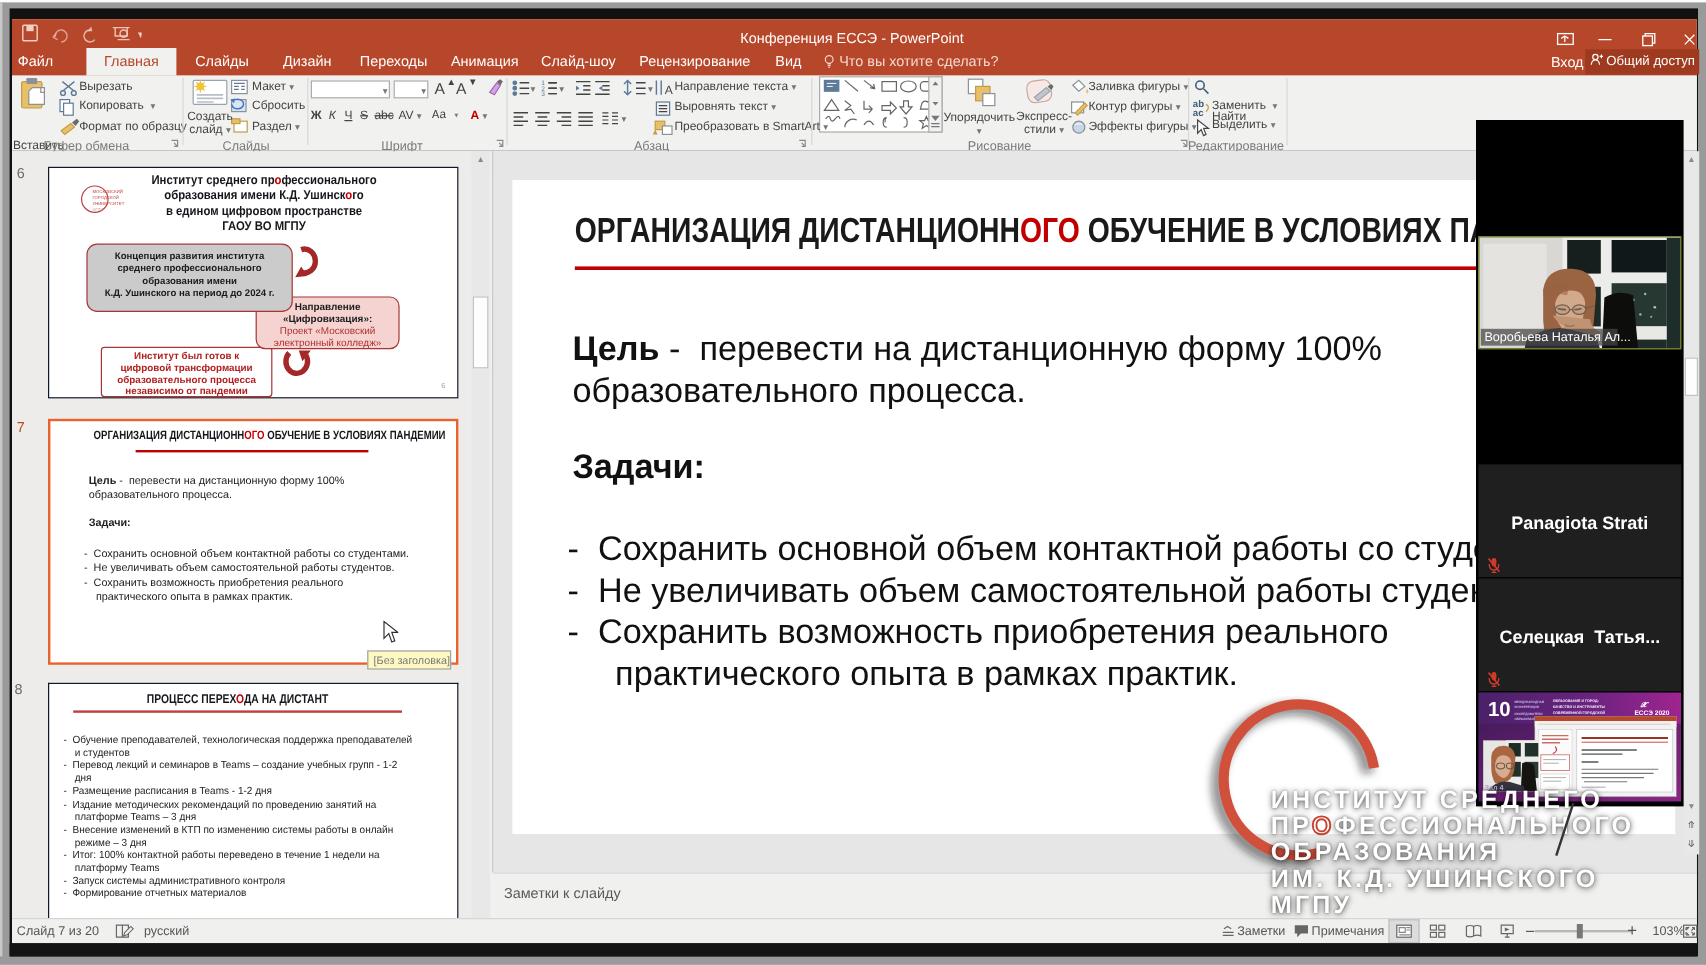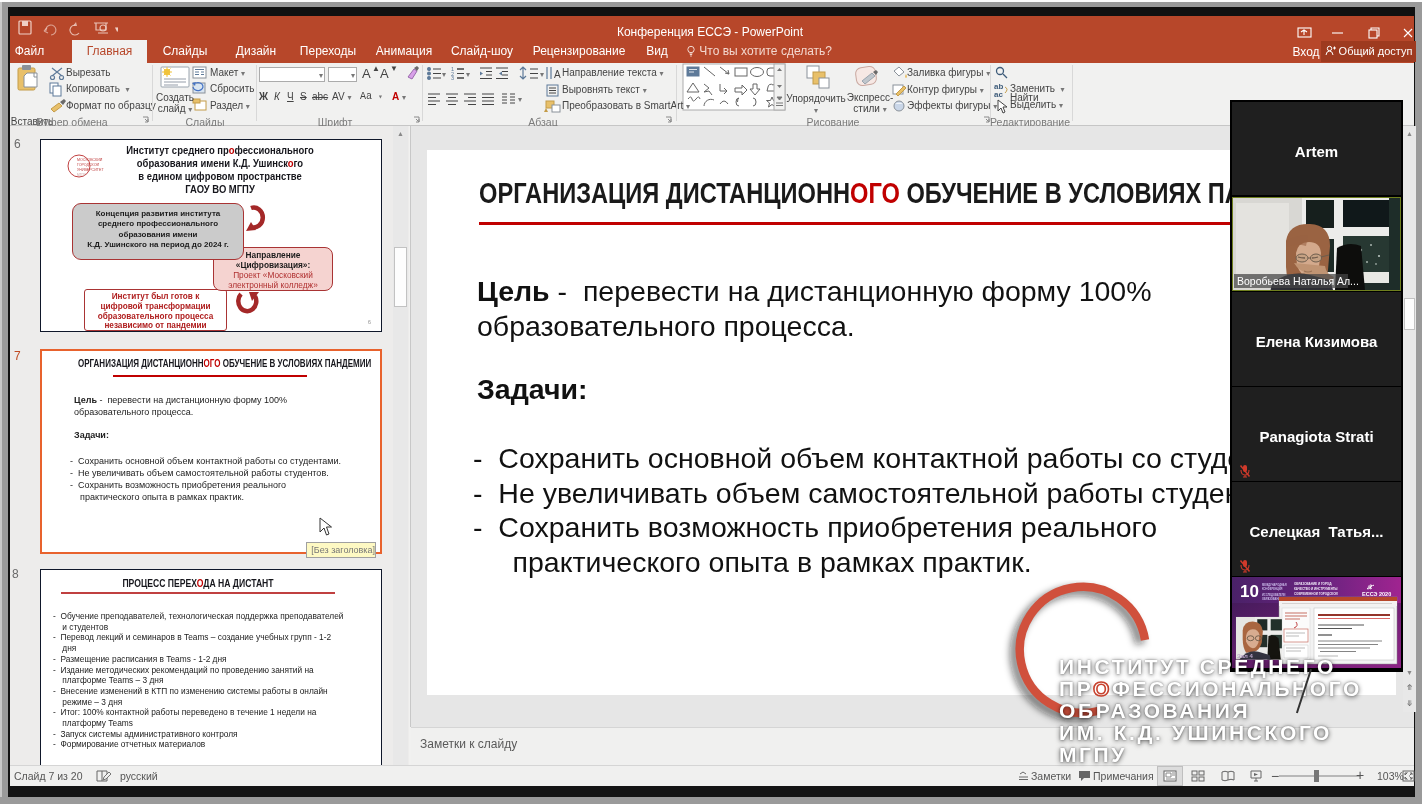--- a/index.html
+++ b/index.html
@@ -479,23 +479,20 @@
   <span style="position:absolute;left:1346px;top:1px;font-size:14px;color:#555;">+</span>
   <span style="position:absolute;left:1367px;top:4px;">103%</span>
   <svg style="position:absolute;left:1392px;top:4px;" width="13" height="12" viewBox="0 0 13 12">
       <rect x="1" y="1" width="11" height="10" fill="none" stroke="#666"></rect>
       <path d="M3 5 l2.5 -2.5 M10 3 l-2.5 2.5 M3 7 l2.5 2.5 M10 9 l-2.5 -2.5" stroke="#666"></path>
       <path d="M3 3 h2 M3 3 v2 M10 3 h-2 M10 3 v2 M3 9 h2 M3 9 v-2 M10 9 h-2 M10 9 v-2" stroke="#666"></path>
     </svg>
 </div>
 <div id="blackstrip"></div>
 <div id="vpanel">
-  <div class="vcell" style="top:2px;height:93px;">
-      <div style="margin-top:41px;">Artem</div>
-    </div>
 
   <div class="vcell" style="top:97px;height:94px;background:#D8D7D3;border:1px solid #6F7F1E;">
     <svg width="167" height="92" viewBox="0 0 167 92" style="position:absolute;left:0;top:0;">
       <rect x="0" y="0" width="167" height="92" fill="#D8D7D3"></rect>
       <rect x="3" y="5" width="53" height="72" fill="#E4E3DF"></rect>
       <rect x="69" y="0" width="98" height="92" fill="#ECECEA"></rect>
       <rect x="73" y="2" width="28" height="28" fill="#161F1D"></rect>
       <rect x="110" y="2" width="46" height="27" fill="#10181A"></rect>
       <rect x="73" y="41" width="28" height="33" fill="#1D2A26"></rect>
       <rect x="110" y="38" width="46" height="36" fill="#273832"></rect>
@@ -520,23 +517,20 @@
       <ellipse cx="68" cy="57" rx="6" ry="4" fill="#C5A183" stroke="#6d5d4d" stroke-width="1"></ellipse>
       <ellipse cx="82" cy="57" rx="5.5" ry="4" fill="#C5A183" stroke="#6d5d4d" stroke-width="1"></ellipse>
       <path d="M74 57 h3 M87 56 l8 -2" stroke="#6d5d4d" fill="none"></path>
       <path d="M64 56 q3 1 7 1 M78 57 q3 0 6 -1" stroke="#4a3c32" stroke-width="1.3" fill="none" opacity="0.7"></path>
       <path d="M70 70 q4 2 8 0" stroke="#9a7356" stroke-width="1.2" fill="none"></path>
       <path d="M52 40 q10 -6 22 -5 l-2 10 q-10 -3 -20 1 z" fill="#9A6342" opacity="0.6"></path>
       </g>
     </svg>
     <div style="position:absolute;left:1px;bottom:2px;width:114px;height:14px;background:rgba(70,70,70,0.72);color:#fff;font-size:10.5px;font-weight:normal;text-align:left;line-height:14px;padding-left:3px;white-space:nowrap;">Воробьева Наталья Ал...</div>
   </div>
-  <div class="vcell" style="top:192px;height:94px;">
-      <div style="margin-top:41px;">Елена Кизимова</div>
-    </div>
   <div class="vcell" style="top:287px;height:94px;">
       <div style="margin-top:41px;">Panagiota Strati</div>
     <svg width="12" height="14" viewBox="0 0 12 14" style="position:absolute;left:7px;bottom:3px;">
       <rect x="4" y="1" width="4" height="7" rx="2" fill="#D03A2B"></rect>
       <path d="M2 6 q0 5 4 5 q4 0 4 -5 M6 11 v2 M4 13 h4" stroke="#D03A2B" fill="none" stroke-width="1.1"></path>
       <path d="M1.5 1.5 l9 11" stroke="#D03A2B" stroke-width="1.4"></path>
     </svg>
   </div>
   <div class="vcell" style="top:382px;height:94px;">
       <div style="margin-top:41px;">Селецкая&nbsp; Татья...</div>

